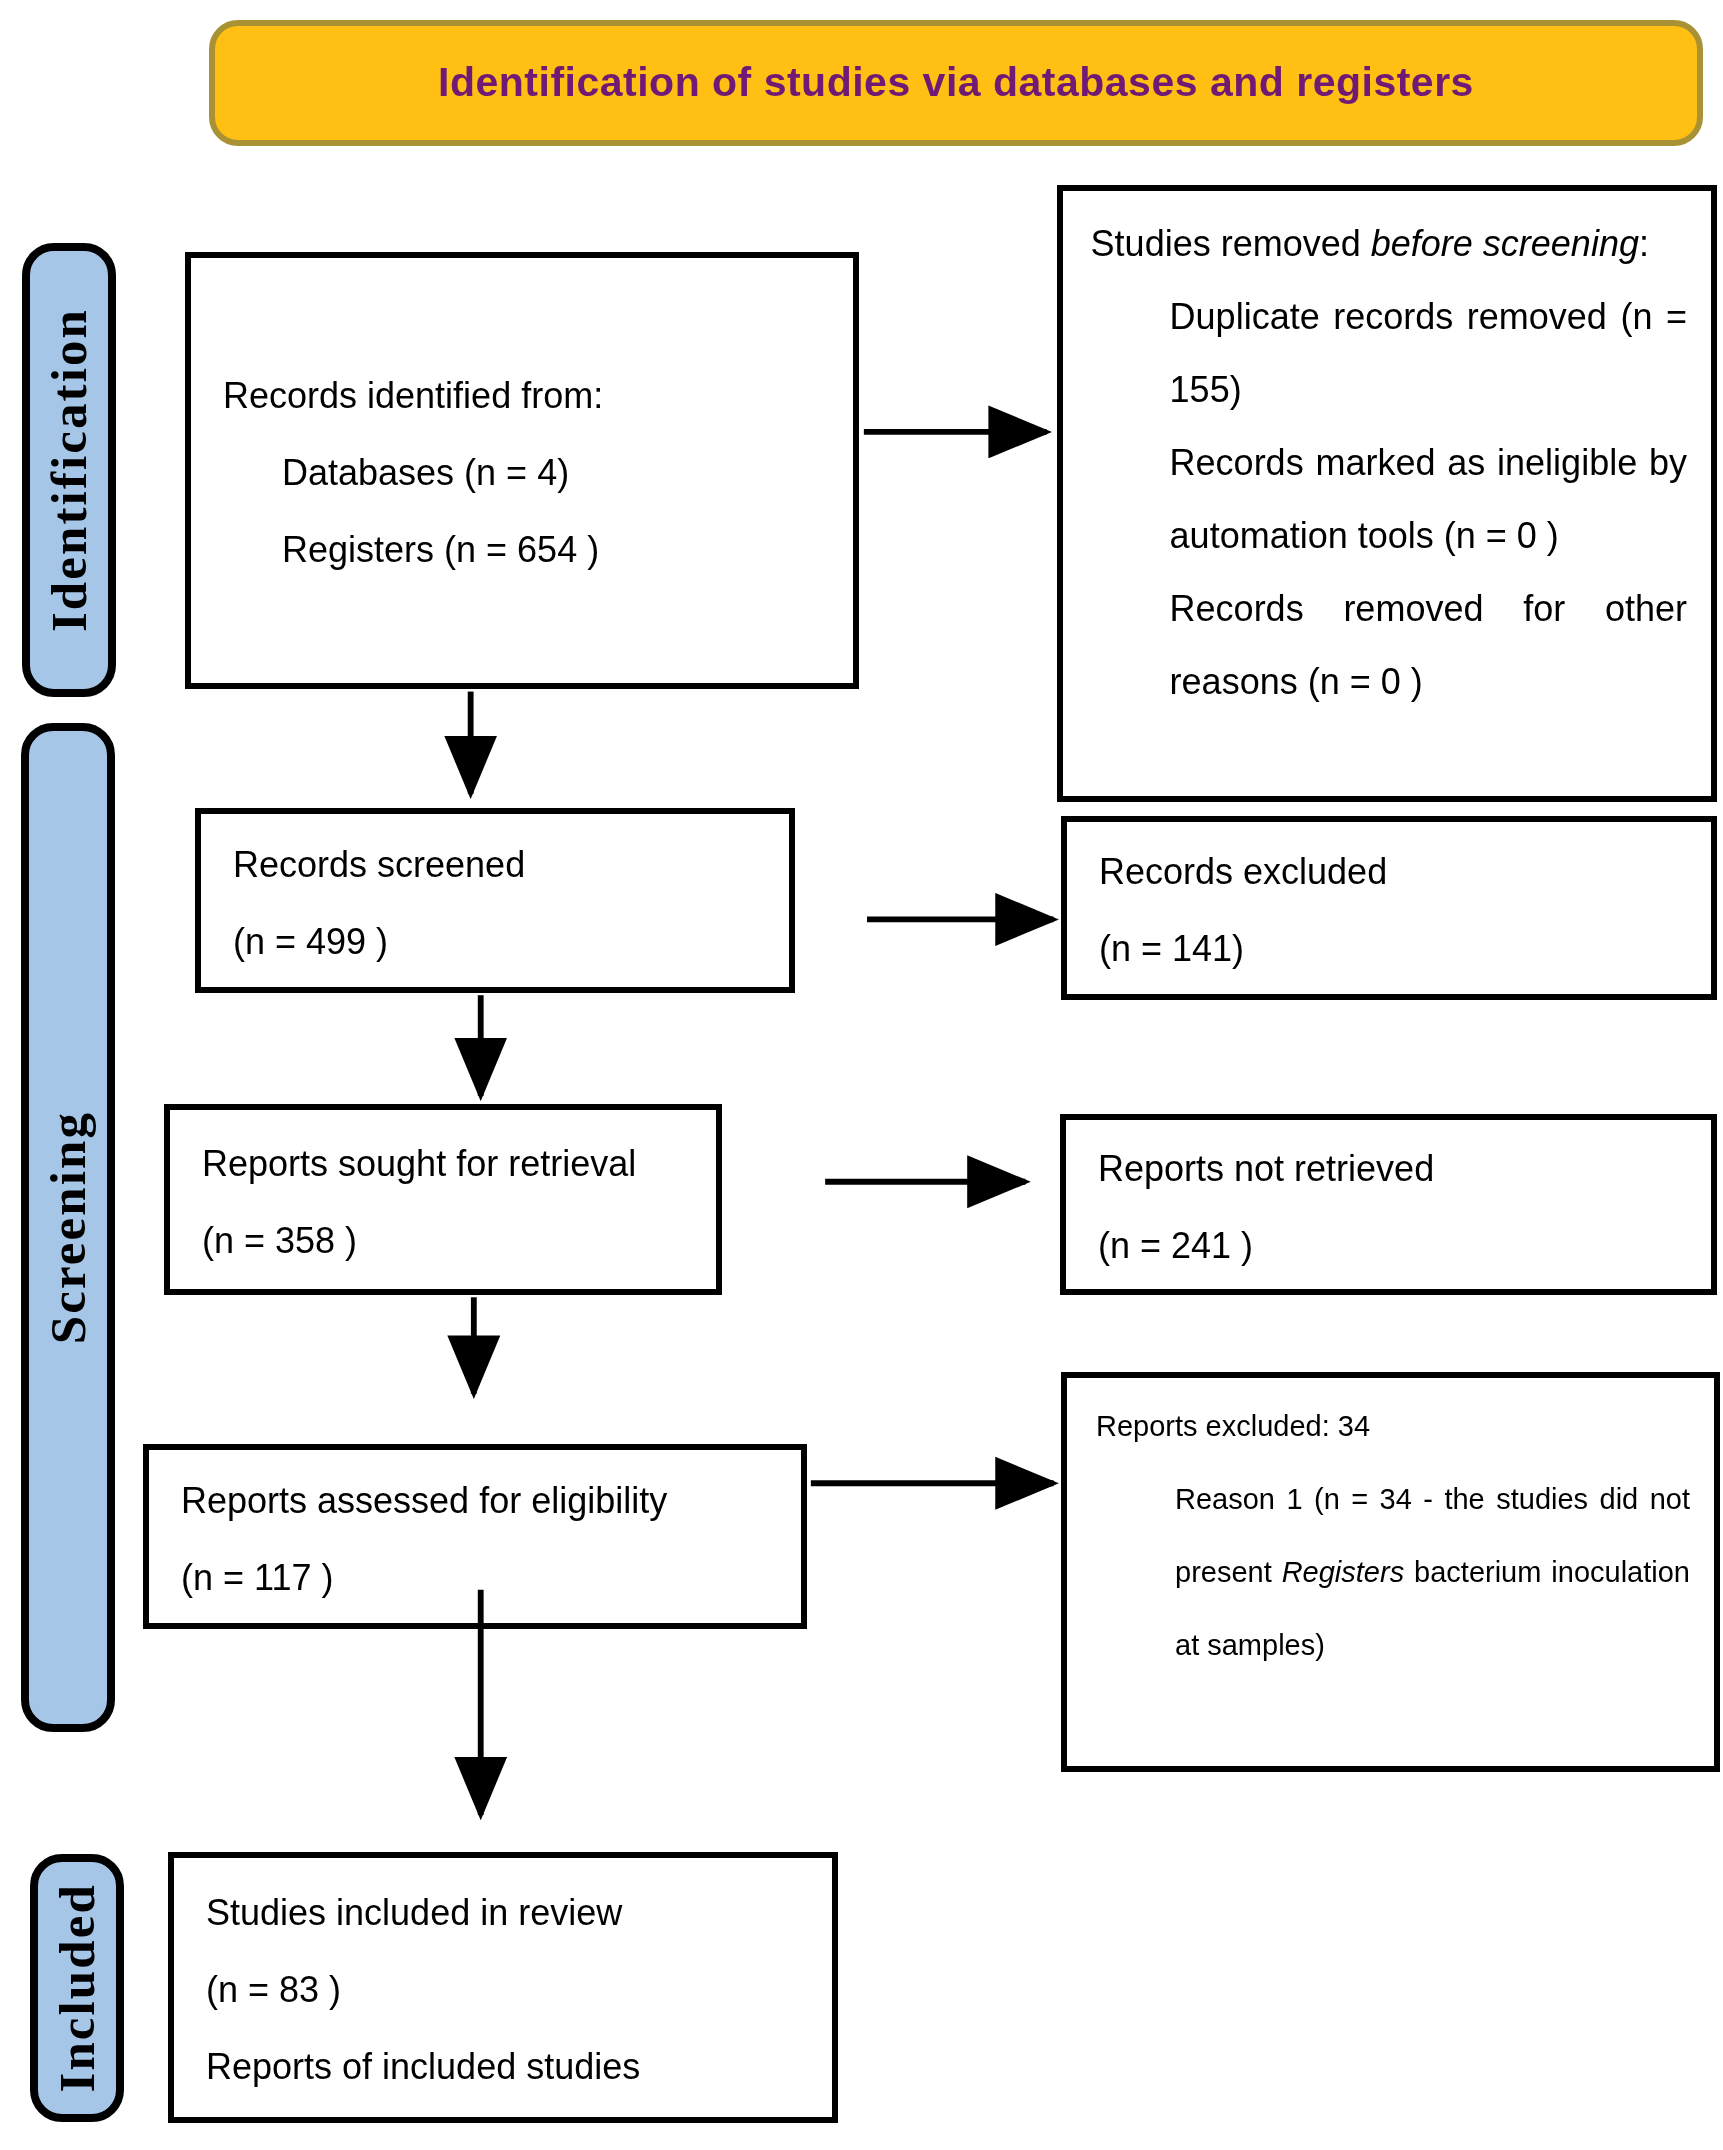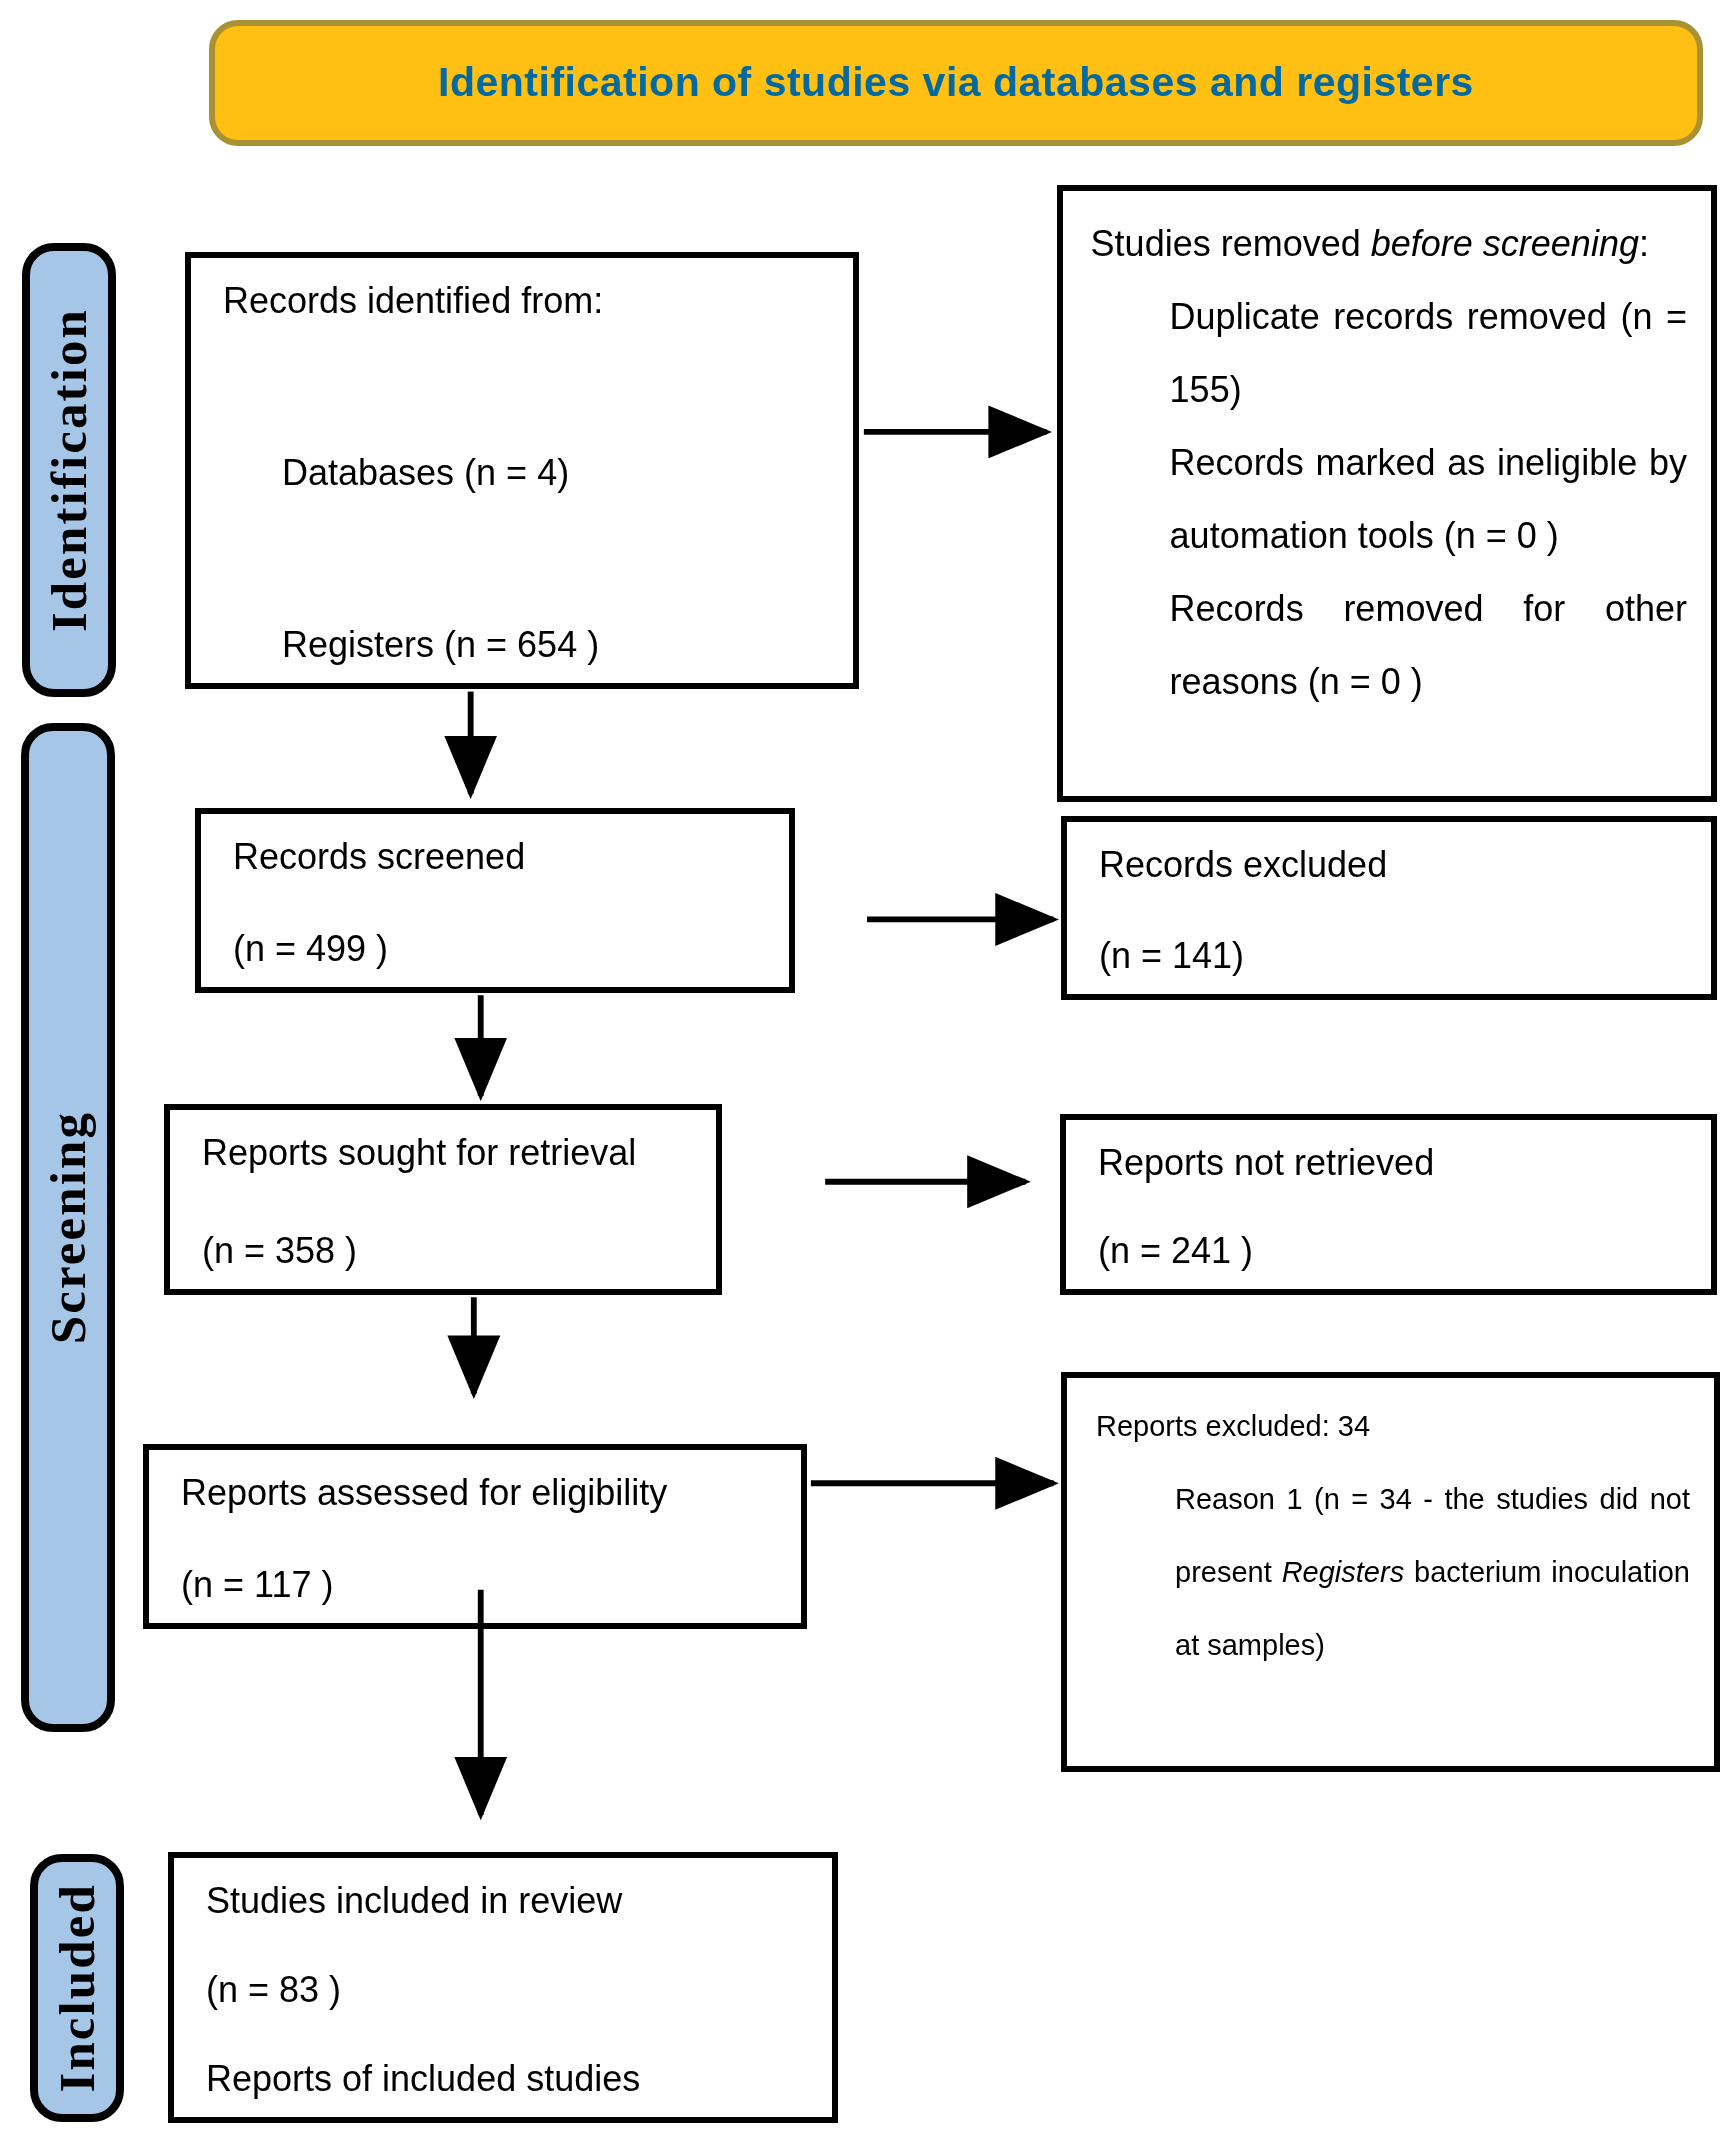--- a/index.html
+++ b/index.html
@@ -25,21 +25,21 @@
     border: 6.4px solid var(--banner-border, #A89234);
     border-radius: 29px;
     box-sizing: border-box;
     display: flex;
     align-items: center;
     justify-content: center;
   }
   .banner .banner-text {
     font-size: 41px;
     font-weight: bold;
-    color: #0369a1;
+    color: #701a75;
     letter-spacing: 0.5px;
   }
 
   
   .stage {
     position: absolute;
     background: var(--stage-fill, #A6C6E7);
     border: 8px solid #000000;
     border-radius: 32px;
     box-sizing: border-box;
@@ -62,21 +62,21 @@
   #stage-included       { left: 30px;  top: 1854px; width: 94px; height: 268px; }
 
   
   .flowbox {
     position: absolute;
     background: #ffffff;
     border: 6.9px solid #000000;
     box-sizing: border-box;
     display: flex;
     flex-direction: column;
-    justify-content: space-between;
+    justify-content: center;
     font-size: 36px;
     color: #000000;
     padding: 4px 21px 0 32px;
     overflow: hidden;
   }
   .flowbox .line { line-height: 77px; white-space: nowrap; }
   .flowbox .indent-1 { margin-left: 59px; }
   .flowbox.wrapbox { justify-content: flex-start; }
   .flowbox.wrapbox .line {
     white-space: normal;

